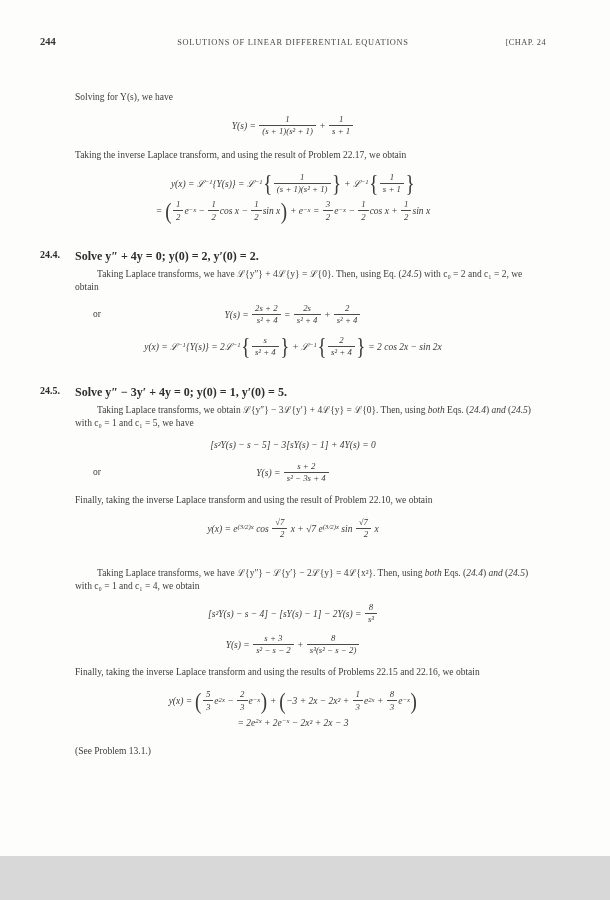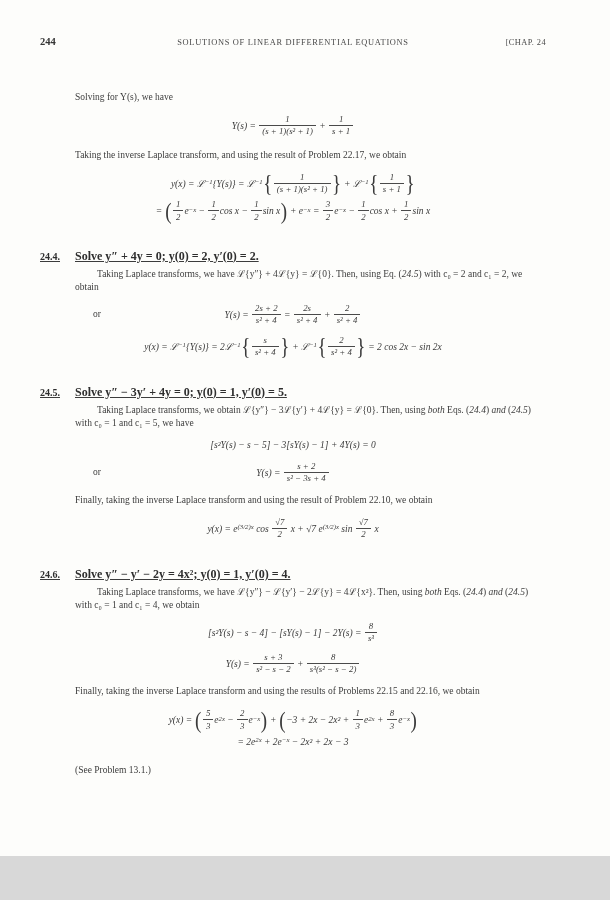--- a/index.html
+++ b/index.html
@@ -18,35 +18,35 @@
   .hdr .pno{font-weight:bold;font-size:10.5px;color:#353535;justify-self:start;}
   .hdr .ttl{font-size:8.4px;letter-spacing:0.7px;color:#4a4a4a;justify-self:center;}
   .hdr .chp{font-size:8.4px;letter-spacing:0.4px;color:#4a4a4a;justify-self:end;}
   
   .para{font-size:9.5px;line-height:13px;margin-left:35px;color:#3c3c3c;}
   .para.indent{text-indent:22px;}
   .seg-i{font-style:italic;}
   .seg-r{font-style:normal;}
   
   .problem{margin-top:27px;}
-  .phead{display:flex;align-items:center;text-decoration:underline;}
+  .phead{display:flex;align-items:flex-start;}
   .pnum{width:35px;font-weight:bold;font-size:10px;color:#2e2e2e;flex:0 0 35px;}
   .pstmt{font-weight:bold;font-size:12px;color:#2e2e2e;}
   
   .eqrow{position:relative;margin:9px 0;}
   .orlbl{position:absolute;left:53px;top:50%;transform:translateY(-50%);font-size:9.5px;font-style:normal;}
   .eq{
     text-align:center;font-style:italic;font-size:9.5px;line-height:13px;color:#3a3a3a;
     display:block;
   }
   .eq .mt{white-space:pre-wrap;}
   .eq .msup{font-size:6.8px;position:relative;top:-3.2px;white-space:pre;}
   .eq .frac{display:inline-block;vertical-align:-0.55em;text-align:center;font-size:8.8px;line-height:1.15;margin:0 1px;}
   .eq .frac .num{display:block;padding:0 3px 0.5px 3px;border-bottom:0.8px solid #4a4a4a;}
-  .eq .frac .den{display:block;padding:0.5px 3px 0 3px;}
+  .eq .frac .den{display:block;padding:0.5px 3px 0 3px;text-align:right;}
   .eq .bigd{display:inline-block;font-size:19px;font-weight:300;vertical-align:middle;transform:scaleY(1.22);line-height:0;font-style:normal;margin:0 0.5px;position:relative;top:-1px;}
   .tight{margin:5px 0;}
   .see{margin-top:15px;}
 </style>
 </head>
 <body>
 
 <div class="page">
 
   <div class="hdr">
@@ -97,24 +97,20 @@
       <span class="orlbl">or</span>
       <span class="eq"><span class="mt">Y(s) = </span><span class="frac"><span class="num">s + 2</span><span class="den">s² − 3s + 4</span></span></span>
     </div>
     <p class="para" style="margin-top:11px">Finally, taking the inverse Laplace transform and using the result of Problem 22.10, we obtain</p>
     <div class="eqrow" style="margin-top:10px">
       <span class="eq"><span class="mt">y(x) = e</span><span class="msup">(3/2)x</span><span class="mt"> cos </span><span class="frac"><span class="num">√7</span><span class="den">2</span></span><span class="mt"> x + √7 e</span><span class="msup">(3/2)x</span><span class="mt"> sin </span><span class="frac"><span class="num">√7</span><span class="den">2</span></span><span class="mt"> x</span></span>
     </div>
   </div>
 
   <div class="problem">
-    <div class="phead">
-      <span class="pnum">24.6.</span>
-      <span class="pstmt">Solve y″ − y′ − 2y = 4x²;  y(0) = 1,  y′(0) = 4.</span>
-    </div>
     <p class="para indent" style="margin-top:4px"><span class="seg-r">Taking Laplace transforms, we have ℒ{y″} − ℒ{y′} − 2ℒ{y} = 4ℒ{x²}. Then, using </span><span class="seg-i">both</span><span class="seg-r"> Eqs. (</span><span class="seg-i">24.4</span><span class="seg-r">) </span><span class="seg-i">and</span><span class="seg-r"> (</span><span class="seg-i">24.5</span><span class="seg-r">) with c₀ = 1 and c₁ = 4, we obtain</span></p>
     <div class="eqrow">
       <span class="eq"><span class="mt">[s²Y(s) − s − 4] − [sY(s) − 1] − 2Y(s) = </span><span class="frac"><span class="num">8</span><span class="den">s³</span></span></span>
     </div>
     <div class="eqrow">
       <span class="eq"><span class="mt">Y(s) = </span><span class="frac"><span class="num">s + 3</span><span class="den">s² − s − 2</span></span><span class="mt"> + </span><span class="frac"><span class="num">8</span><span class="den">s³(s² − s − 2)</span></span></span>
     </div>
     <p class="para" style="margin-top:11px">Finally, taking the inverse Laplace transform and using the results of Problems 22.15 and 22.16, we obtain</p>
     <div class="eqrow" style="margin-top:10px;margin-bottom:3px">
       <span class="eq"><span class="mt">y(x) = </span><span class="bigd">(</span><span class="frac"><span class="num">5</span><span class="den">3</span></span><span class="mt">e</span><span class="msup">2x</span><span class="mt"> − </span><span class="frac"><span class="num">2</span><span class="den">3</span></span><span class="mt">e</span><span class="msup">−x</span><span class="bigd">)</span><span class="mt"> + </span><span class="bigd">(</span><span class="mt">−3 + 2x − 2x² + </span><span class="frac"><span class="num">1</span><span class="den">3</span></span><span class="mt">e</span><span class="msup">2x</span><span class="mt"> + </span><span class="frac"><span class="num">8</span><span class="den">3</span></span><span class="mt">e</span><span class="msup">−x</span><span class="bigd">)</span></span>

